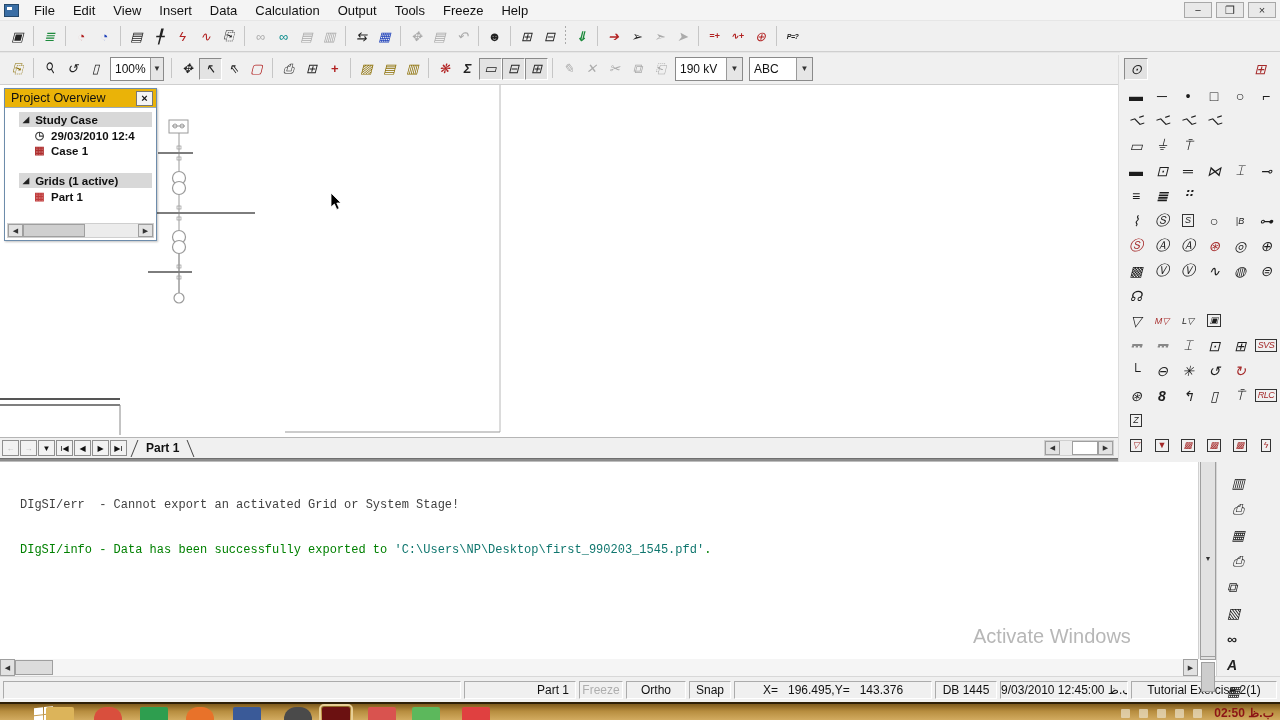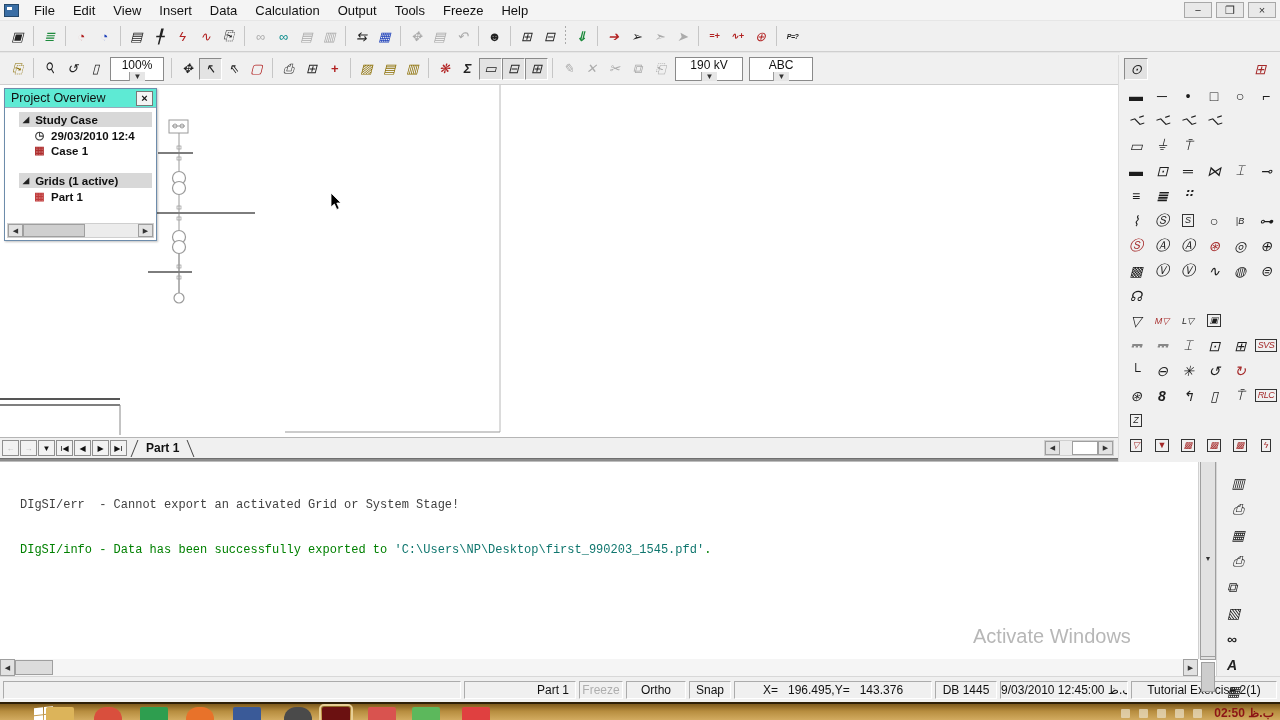--- a/index.html
+++ b/index.html
@@ -18,30 +18,30 @@
   #toolbar2{height:33px;width:1120px;}
   .tbtn{width:23px;height:22px;display:flex;align-items:center;justify-content:center;font-size:13px;color:#222;flex:0 0 auto;}
   .tbtn.sep{width:1px;height:20px;background:#c6c6c6;margin:0 4px;pointer-events:none;}
   .tbtn.sep.dotted{background:repeating-linear-gradient(#aaa 0 2px,#f0f0f0 2px 4px);}
   .tbtn.pressed{border:1px solid;border-color:#8a8a8a #fff #fff #8a8a8a;background:#e3e3e3;}
   .c-red{color:#b22222;}.c-green{color:#1d8a3c;}.c-blue{color:#2244bb;}.c-teal{color:#008888;}
   .c-olive{color:#8a6d00;}.c-dim{color:#ababab;}.bold{font-weight:bold;}
   .small{font-size:9px;}.tiny{font-size:7px;letter-spacing:-0.5px;}
   .rot .g{display:inline-block;transform:rotate(-45deg);}
   .tilt .g{display:inline-block;transform:rotate(-18deg);}
-  .combo{height:24px;background:#fff;border:1px solid #8a8a8a;display:flex;align-items:center;margin:8px 3px;flex-direction:column;}
+  .combo{height:24px;background:#fff;border:1px solid #8a8a8a;display:flex;align-items:center;margin:8px 3px;}
   .combo .val{flex:1;padding:0 4px;font-size:12px;white-space:nowrap;}
   .combo .drop{width:16px;height:100%;background:#e6e6e6;border-left:1px solid #9a9a9a;display:flex;align-items:center;justify-content:center;font-size:8px;color:#333;}
   #zoomcombo{width:54px;}#voltcombo{width:68px;}#phasecombo{width:64px;}
   
   #main{position:relative;height:352px;background:#fff;}
   #canvas{position:absolute;left:0;top:0;width:1118px;height:352px;background:#fff;overflow:hidden;}
   
   #projpanel{position:absolute;left:4px;top:3px;width:153px;height:153px;border:1px solid #6d8cab;background:#fff;box-shadow:1px 1px 2px rgba(0,0,0,.25);}
-  #projtitle{height:19px;display:flex;align-items:center;background:#5eead4;border-bottom:1px solid #9ab;padding:0 3px 0 6px;font-size:12.5px;}
+  #projtitle{height:19px;display:flex;align-items:center;background:#eab308;border-bottom:1px solid #9ab;padding:0 3px 0 6px;font-size:12.5px;}
   #projtitle .t{flex:1;}
   #projclose{width:17px;height:15px;border:1px solid #777;background:#f4f4f4;display:flex;align-items:center;justify-content:center;font-size:11px;font-weight:bold;}
   .tree{padding:3px 2px 0 2px;}
   .thead{display:flex;align-items:center;height:15px;margin:1px 2px 1px 12px;background:#d8d8d8;font-weight:bold;font-size:11.5px;gap:6px;padding-left:4px;}
   .thead .ex{font-size:8px;color:#222;}
   .titem{display:flex;align-items:center;height:15px;padding-left:26px;gap:5px;font-weight:bold;font-size:11.5px;white-space:nowrap;}
   .ticon{width:13px;text-align:center;font-size:11px;}
   .ic-clock{color:#444;}
   .ic-case{color:#b03030;}
   .ic-grid{color:#c03a3a;}

